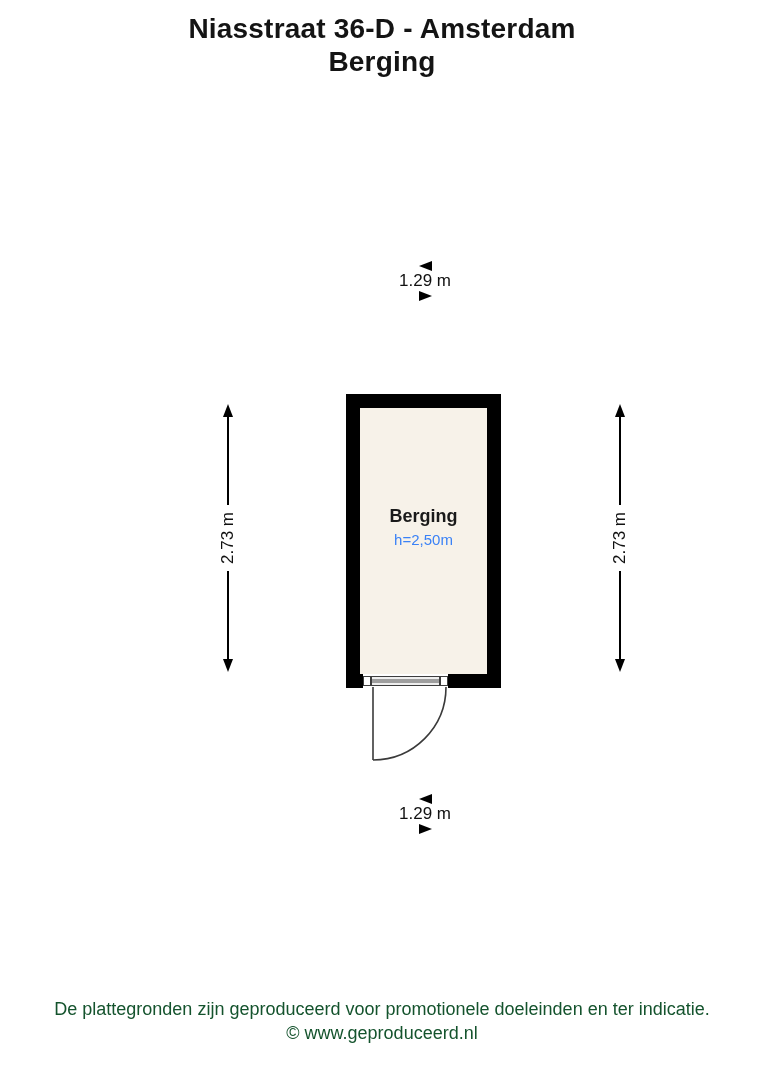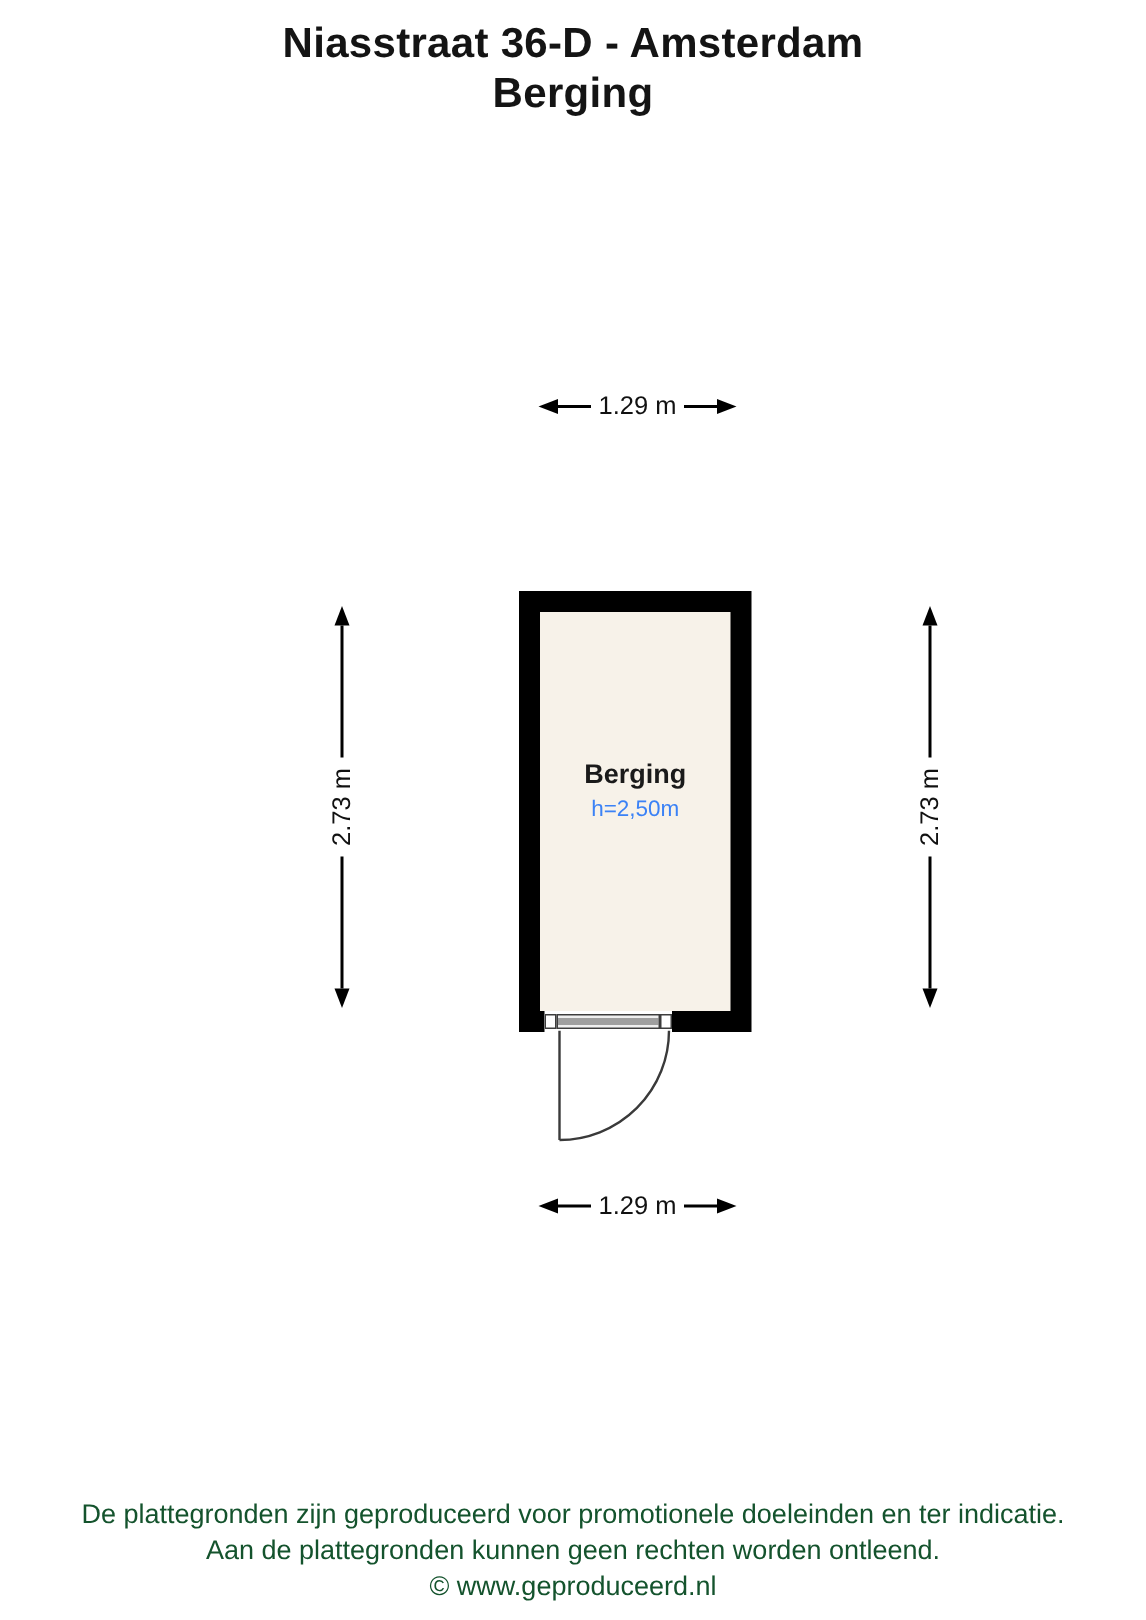--- a/index.html
+++ b/index.html
@@ -20,21 +20,21 @@
     position: absolute; top: 12px; left: 0; right: 0;
     text-align: center;
     font-weight: bold; font-size: 28px; line-height: 33px;
     color: #141414; letter-spacing: 0.2px;
   }
 
   
   .hdim {
     position: absolute;
     width: 132px; height: 20px;
-    display: flex; align-items: center;
+    display: flex; align-items: center; flex-direction: column;
   }
   .hdim .hline { flex: 1 1 auto; height: 2px; background: #000; }
   .hdim .hlabel {
     flex: 0 0 auto; padding: 0 5px;
     font-size: 17px; color: #111; white-space: nowrap;
   }
   .ah { width: 0; height: 0; flex: 0 0 auto; }
   .ah-left  { border-top: 5px solid transparent; border-bottom: 5px solid transparent; border-right: 13px solid #000; }
   .ah-right { border-top: 5px solid transparent; border-bottom: 5px solid transparent; border-left: 13px solid #000; }
   .ah-up    { border-left: 5px solid transparent; border-right: 5px solid transparent; border-bottom: 13px solid #000; }
@@ -147,17 +147,16 @@
   <div class="hdim" style="left:316px; top:794px;">
     <span class="ah ah-left"></span>
     <span class="hline"></span>
     <span class="hlabel">1.29 m</span>
     <span class="hline"></span>
     <span class="ah ah-right"></span>
   </div>
 
   <div class="footer">
     <div>De plattegronden zijn geproduceerd voor promotionele doeleinden en ter indicatie.</div>
-    <div>Aan de plattegronden kunnen geen rechten worden ontleend.</div>
     <div>© www.geproduceerd.nl</div>
   </div>
 
 </div>
 
 </body></html>

